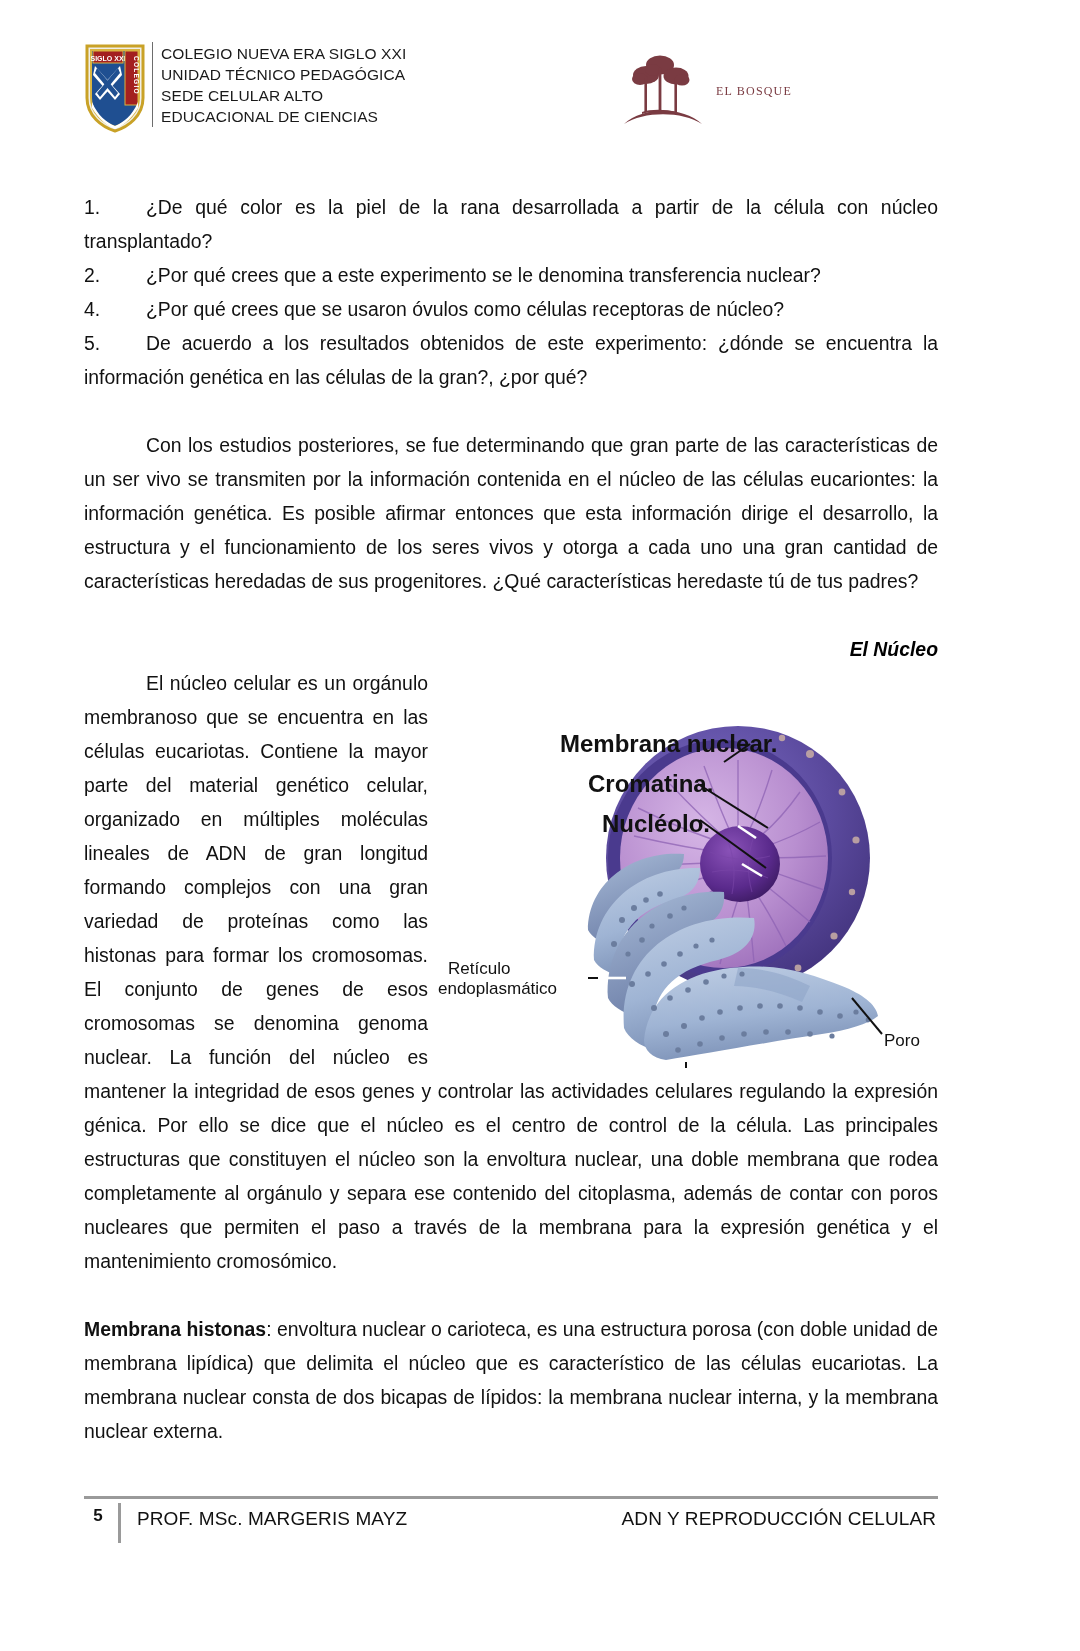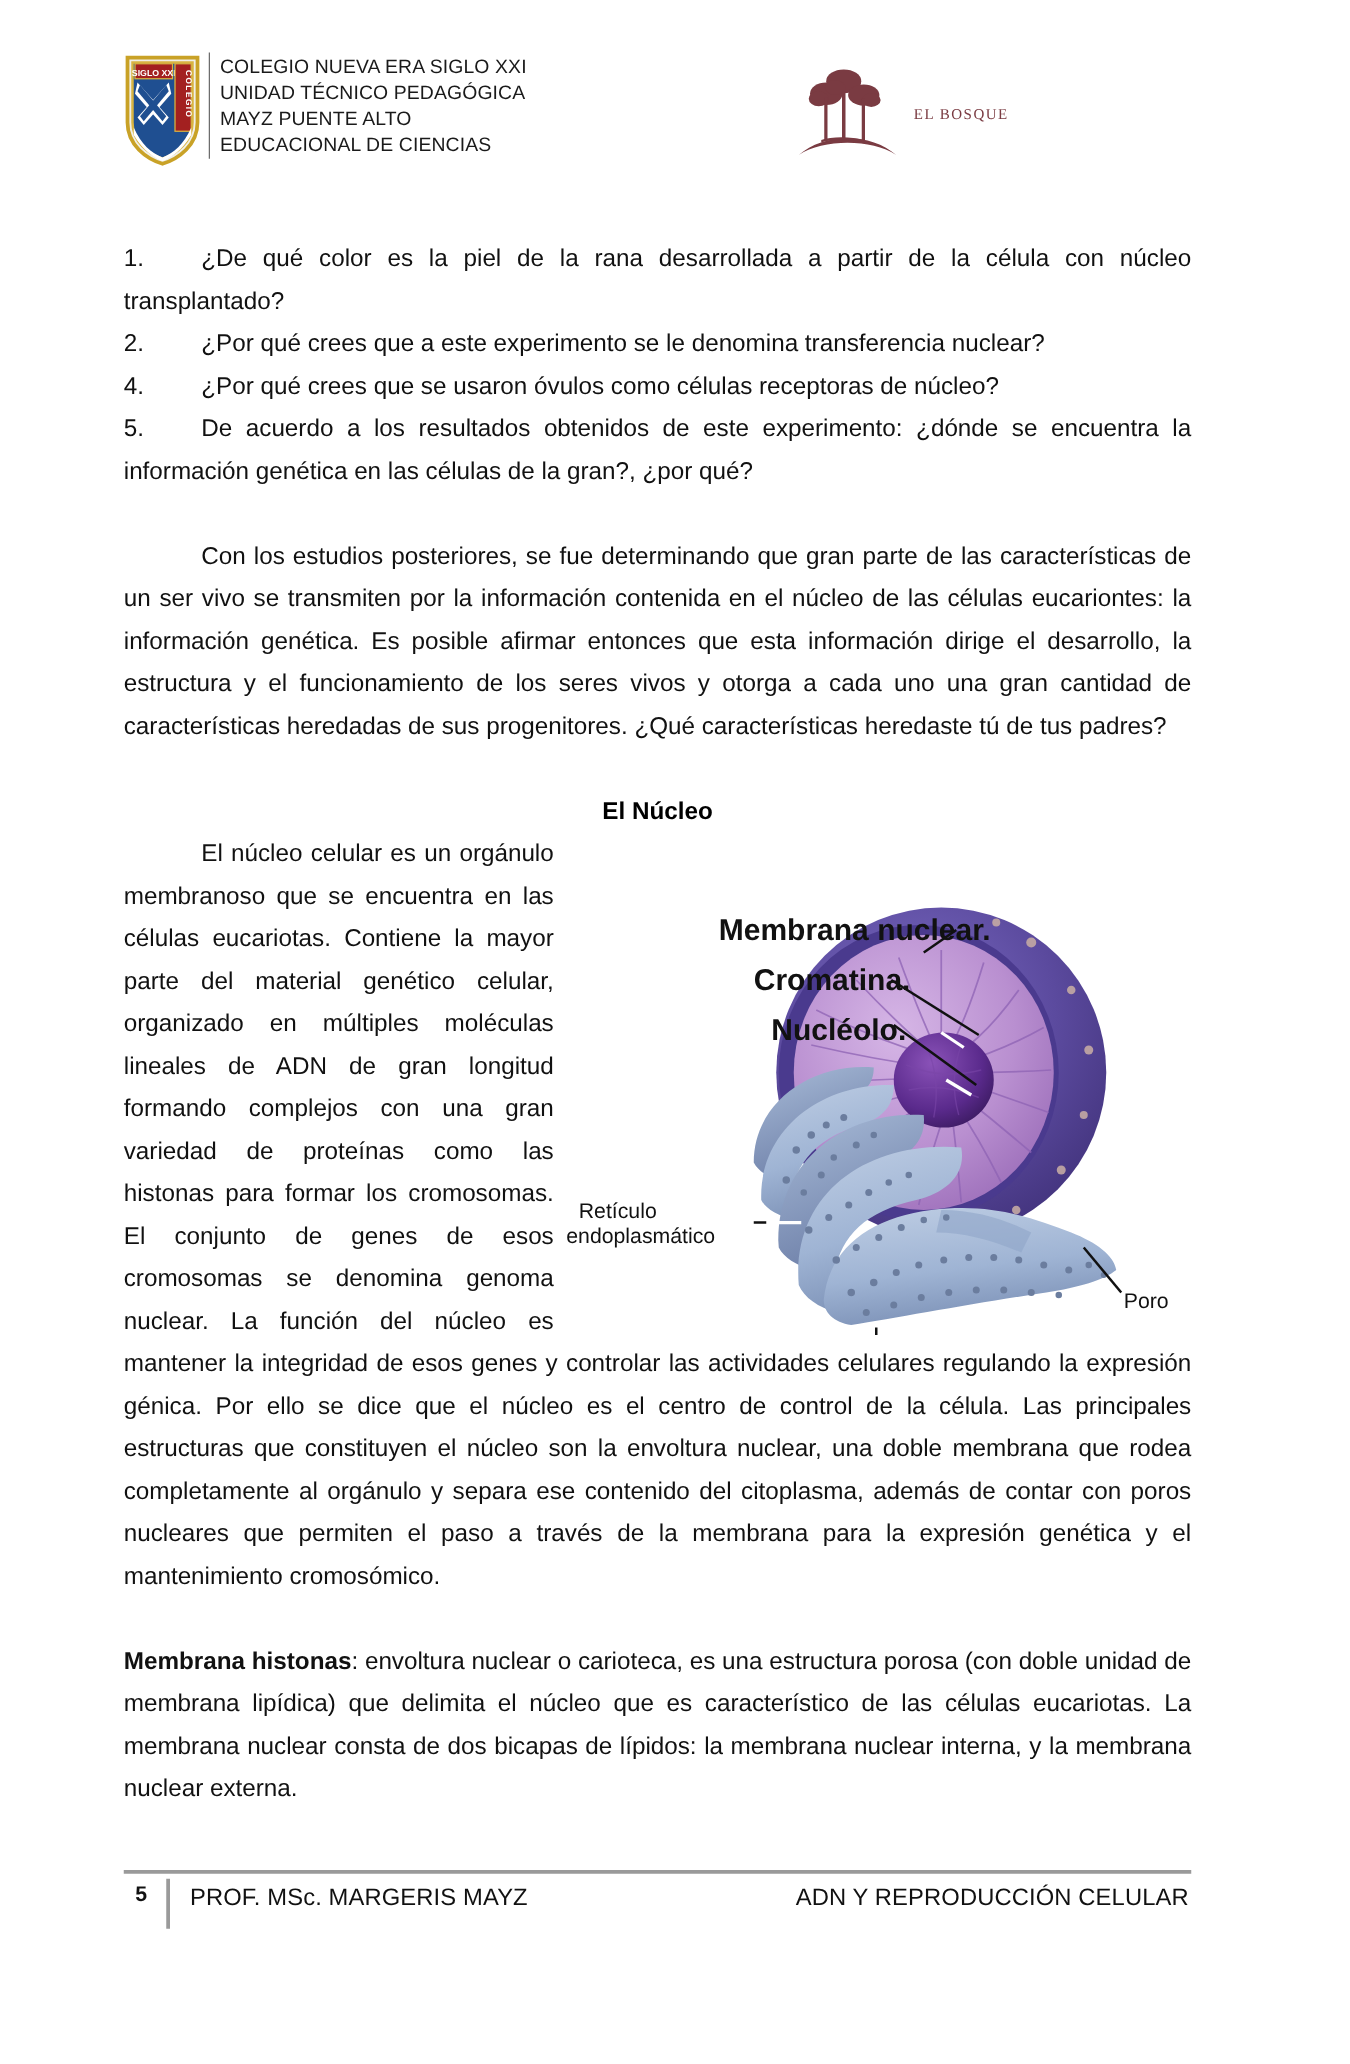--- a/index.html
+++ b/index.html
@@ -16,21 +16,20 @@
     overflow: hidden;
   }
 
   .page {
     position: absolute;
     left: 0; top: 0;
     width: 997px;
     height: 1651px;
     box-sizing: border-box;
     padding: 0;
-    margin-left: 15px;
   }
 
   
   .header {
     position: absolute;
     left: 0; top: 0;
     width: 1080px;
     height: 160px;
   }
   .crest-block {
@@ -123,21 +122,22 @@
 
   .spacer-sm { height: 34px; }
 
   .para-indent { text-indent: 62px; }
 
   h3.section-title {
     margin: 0;
     font-size: 19.4px;
     line-height: 34px;
     font-weight: bold;
-    text-align: center;
+    text-align: right;
+    font-style: italic;
   }
 
   
   .figure {
     float: right;
     width: 500px;
     height: 400px;
     margin: 2px 0 4px 10px;
     position: relative;
   }
@@ -215,21 +215,21 @@
           <path d="M11 24 L36 52 L31 58 L9 33 Z" fill="#ffffff"></path>
           <path d="M36 24 L11 52 L16 58 L38 33 Z" fill="#ffffff"></path>
           <path d="M13 26 L34 51 L31 55 L11 31 Z" fill="#1f4f91"></path>
           <path d="M34 26 L13 51 L16 55 L36 31 Z" fill="#1f4f91"></path>
           <path d="M8 60 C14 74 22 80 31 84 C40 80 48 74 54 60 L54 66 C46 79 38 84 31 87 C24 84 16 79 8 66 Z" fill="#ffffff"></path>
         </svg>
       </div>
       <div class="crest-text">
         <div>COLEGIO NUEVA ERA SIGLO XXI</div>
         <div>UNIDAD TÉCNICO PEDAGÓGICA</div>
-        <div>MAYZ PUENTE ALTO</div>
+        <div>SEDE CELULAR ALTO</div>
         <div>EDUCACIONAL DE CIENCIAS</div>
       </div>
     </div>
 
     <div class="bosque-block">
       <div class="bosque-mark">
         <svg width="86" height="84" viewBox="0 0 86 84">
           <g fill="#7a3b42">
 
             <ellipse cx="26" cy="27" rx="13" ry="9"></ellipse>

